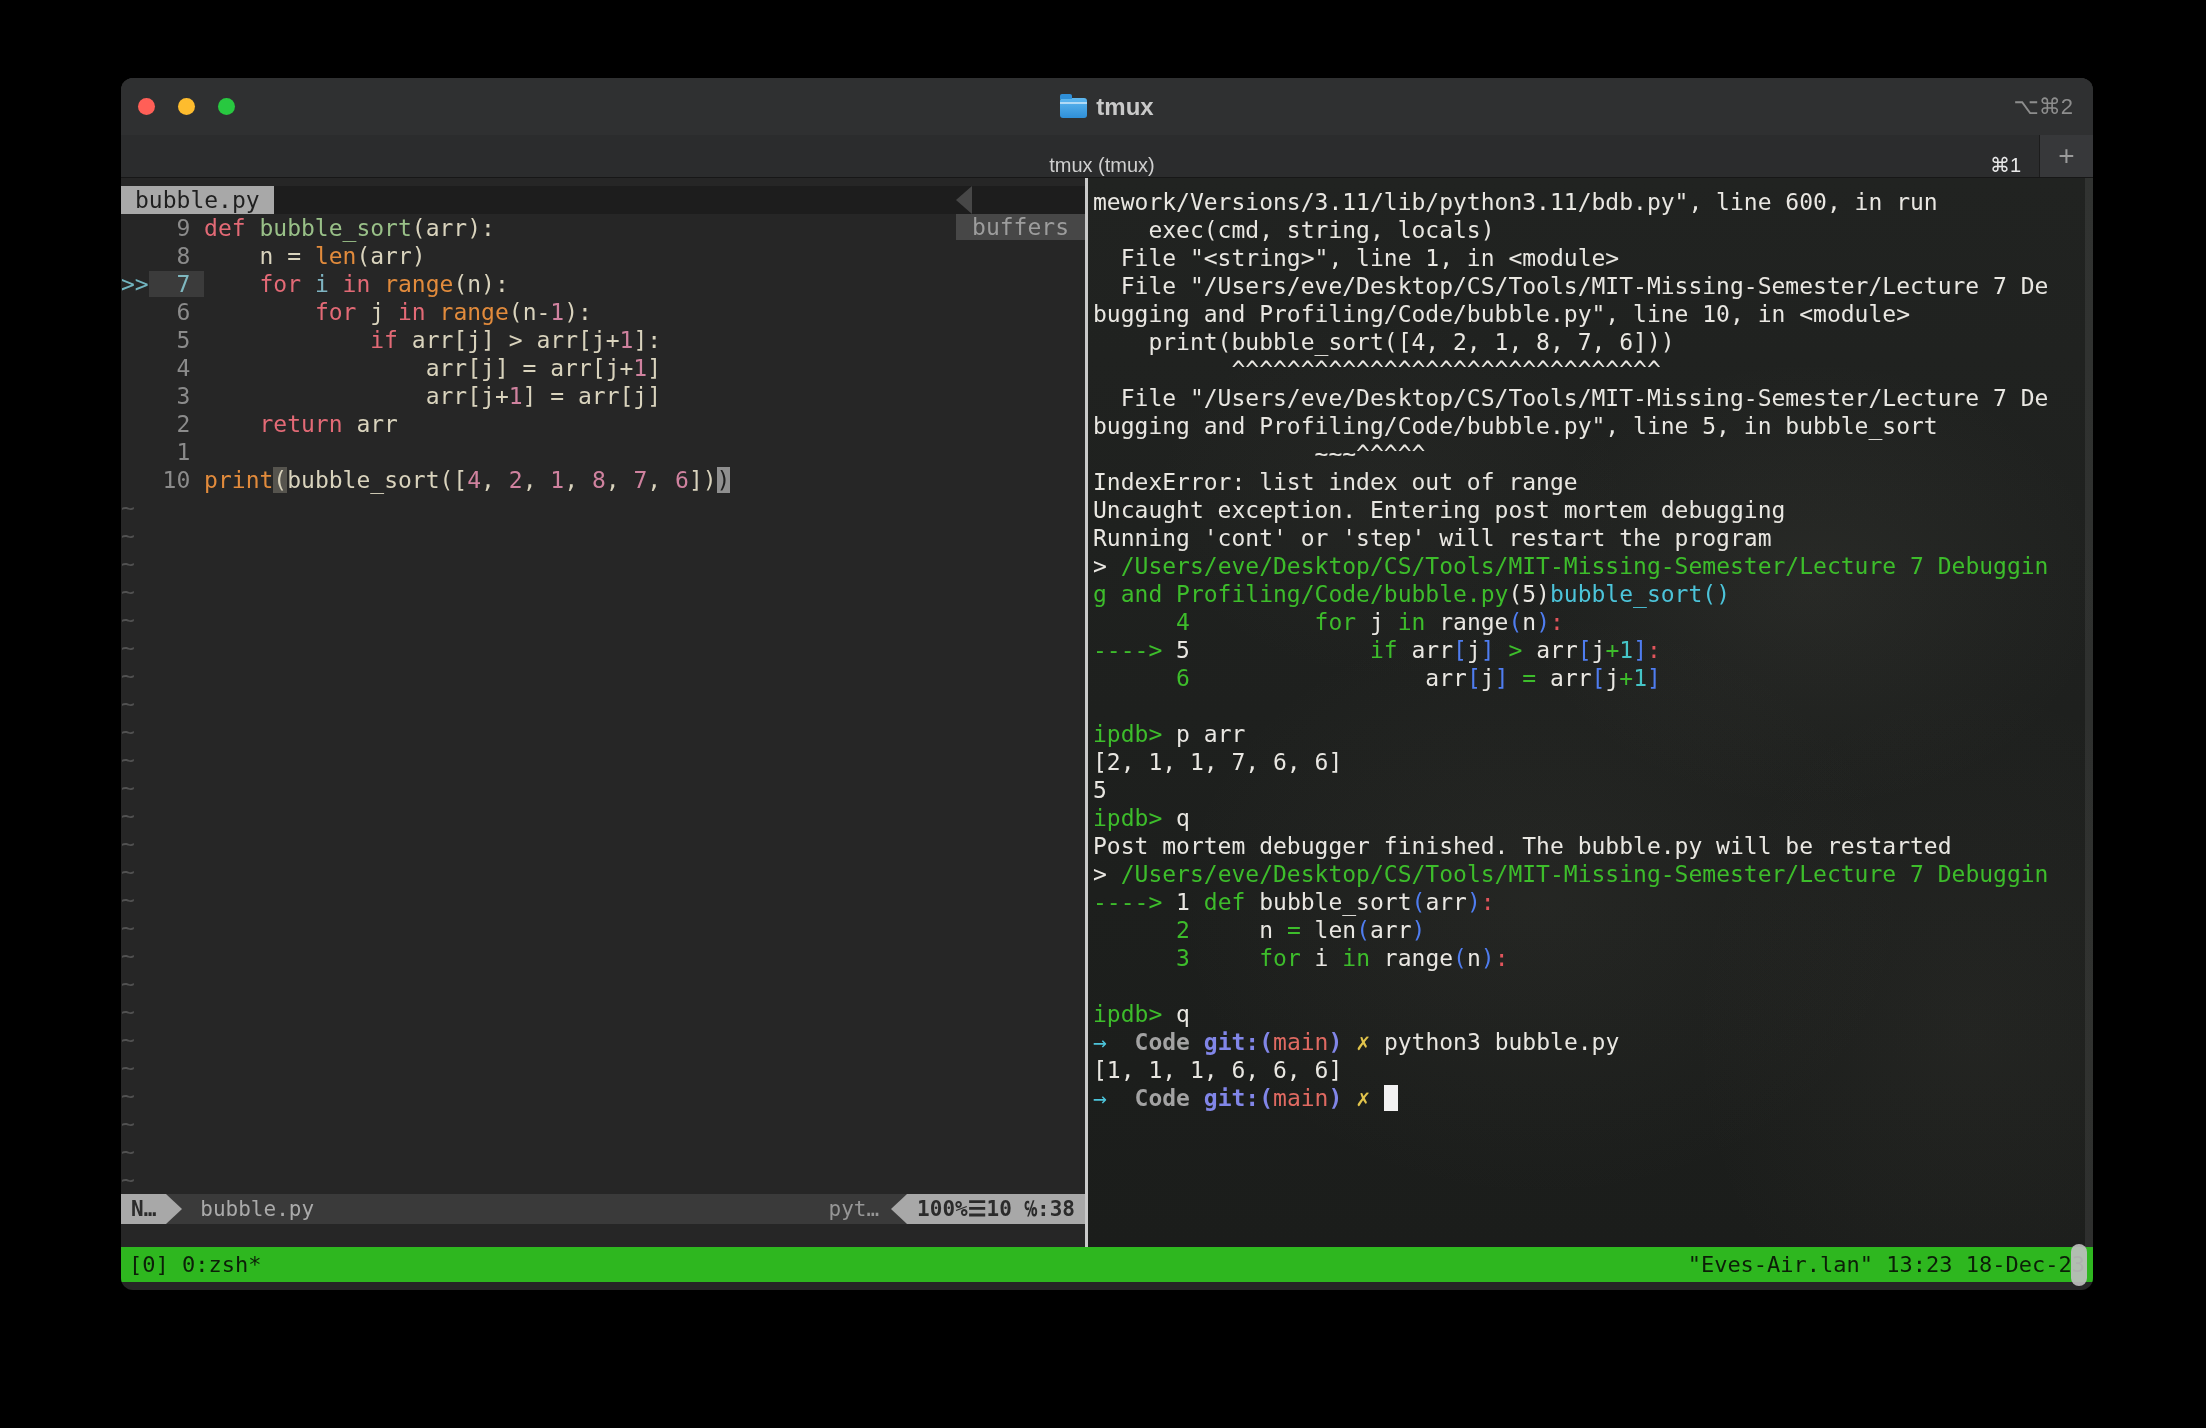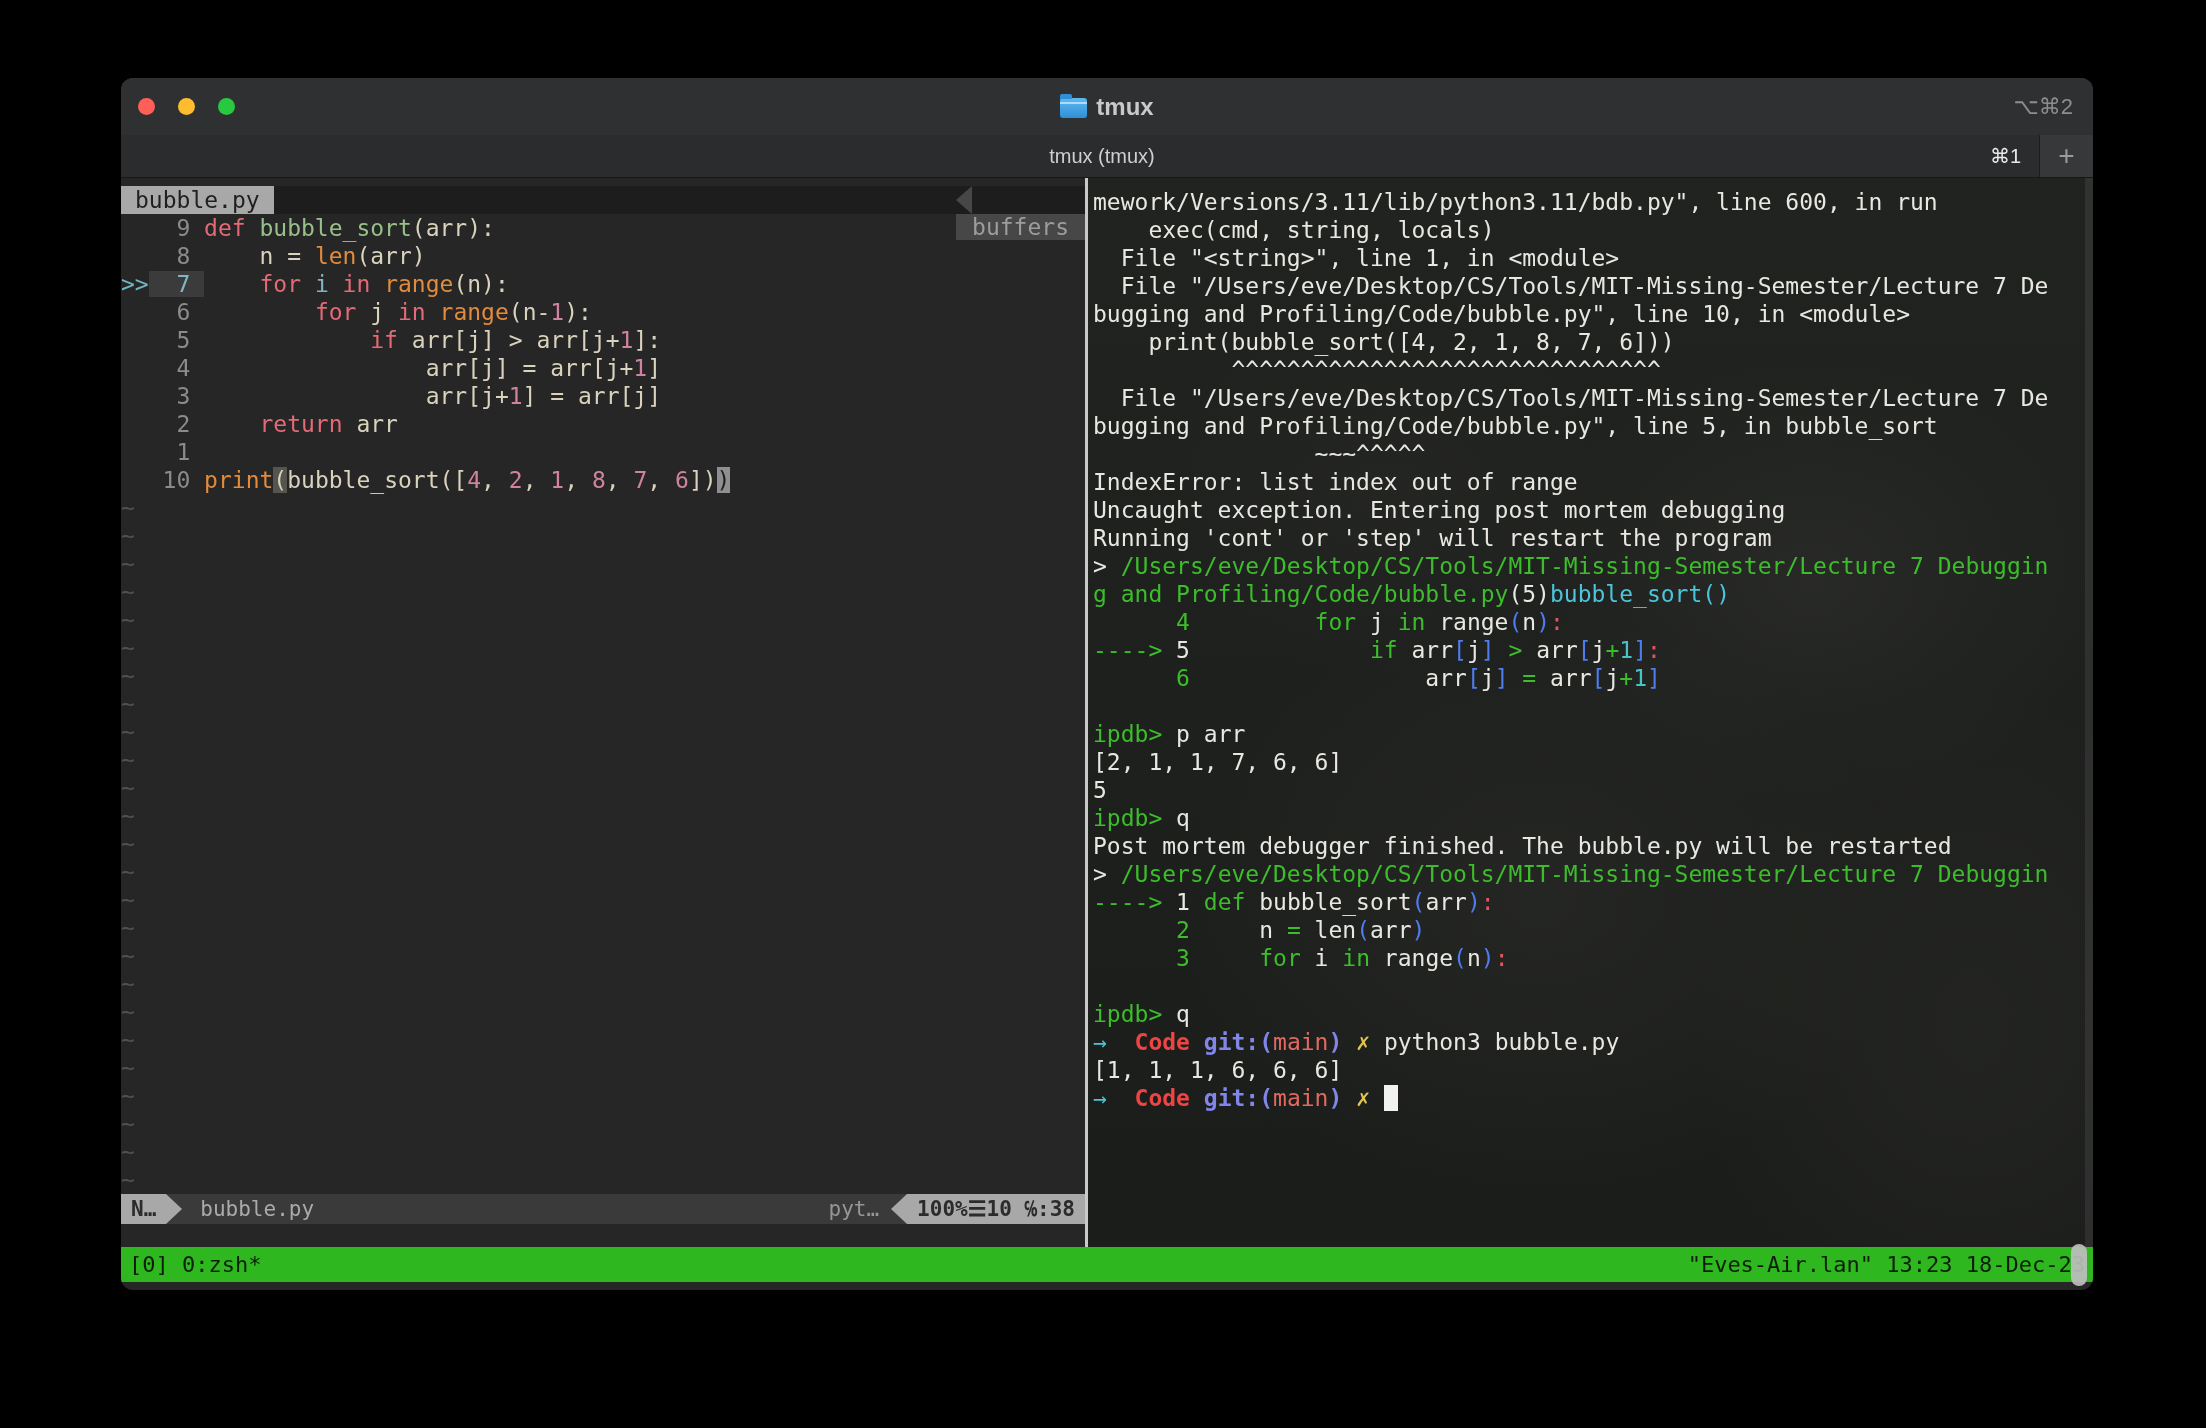--- a/index.html
+++ b/index.html
@@ -28,21 +28,21 @@
   .folder-icon::before { content:""; position:absolute; left:0; top:-4px; width:12px;
                  height:5px; background:#2f8fd8; border-radius:2px 2px 0 0; }
   .folder-icon::after { content:""; position:absolute; left:0; top:4px; width:100%;
                  height:2px; background:rgba(255,255,255,.55); }
   .titlebar-right { position:absolute; right:20px; top:0; height:57px; display:flex;
                  align-items:center; font-family:"Liberation Sans", sans-serif;
                  font-size:22px; color:#8d8d8d; }
 
   .tabbar { height:43px; background:#2b2c2d; display:flex;
             border-bottom:1px solid #171717; }
-  .tab { flex:1; position:relative; display:flex; align-items:center;
+  .tab { flex:1; position:relative; display:flex; align-items:flex-end;
          justify-content:center; font-family:"Liberation Sans", sans-serif;
          font-size:20px; color:#cfcfcf; background:#2b2c2d;padding-left:44px; }
   .tab-shortcut { position:absolute; right:18px; color:#e8e8e8; }
   .newtab { width:54px; background:#37383a; border-left:1px solid #1c1c1c;
             display:flex; align-items:center; justify-content:center;
             font-family:"Liberation Sans", sans-serif; font-size:28px; color:#9b9b9b; }
 
   
   .content { display:flex; height:1069px; }
   .pane.left { width:964px; background:#262626; display:flex; flex-direction:column;
@@ -103,21 +103,21 @@
   .s-lnh{ color:#7fb8c0; background:#3b3b3b; }
   .s-tl { color:#515151; }
   .s-mp { background:#56544e; color:#d9d3bd; }
   .s-vc { background:#8f8f8f; color:#1e1e1e; }
 
   
   .trow { color:#e9e7e2; position:relative; }
   .s-w  { color:#e9e7e2; }
   .s-gr { color:#3dbd2b; }
   .s-cy { color:#4cc4da; }
-  .s-cyb{ color:#ef4444; font-weight:bold; }
+  .s-cyb{ color:#a3a3a3; font-weight:bold; }
   .s-bl { color:#4f7df0; }
   .s-te { color:#45c5c8; }
   .s-rd { color:#e2555c; }
   .s-pe { color:#8186e8;font-weight:bold; }
   .s-sa { color:#e06a62; }
   .s-yl { color:#e2c44c; }
   .s-cur{ background:#f2f2f2; color:#1e1e1e; }
   #term-rows { position:relative; padding:10px 0 0 5px; }
 
   

